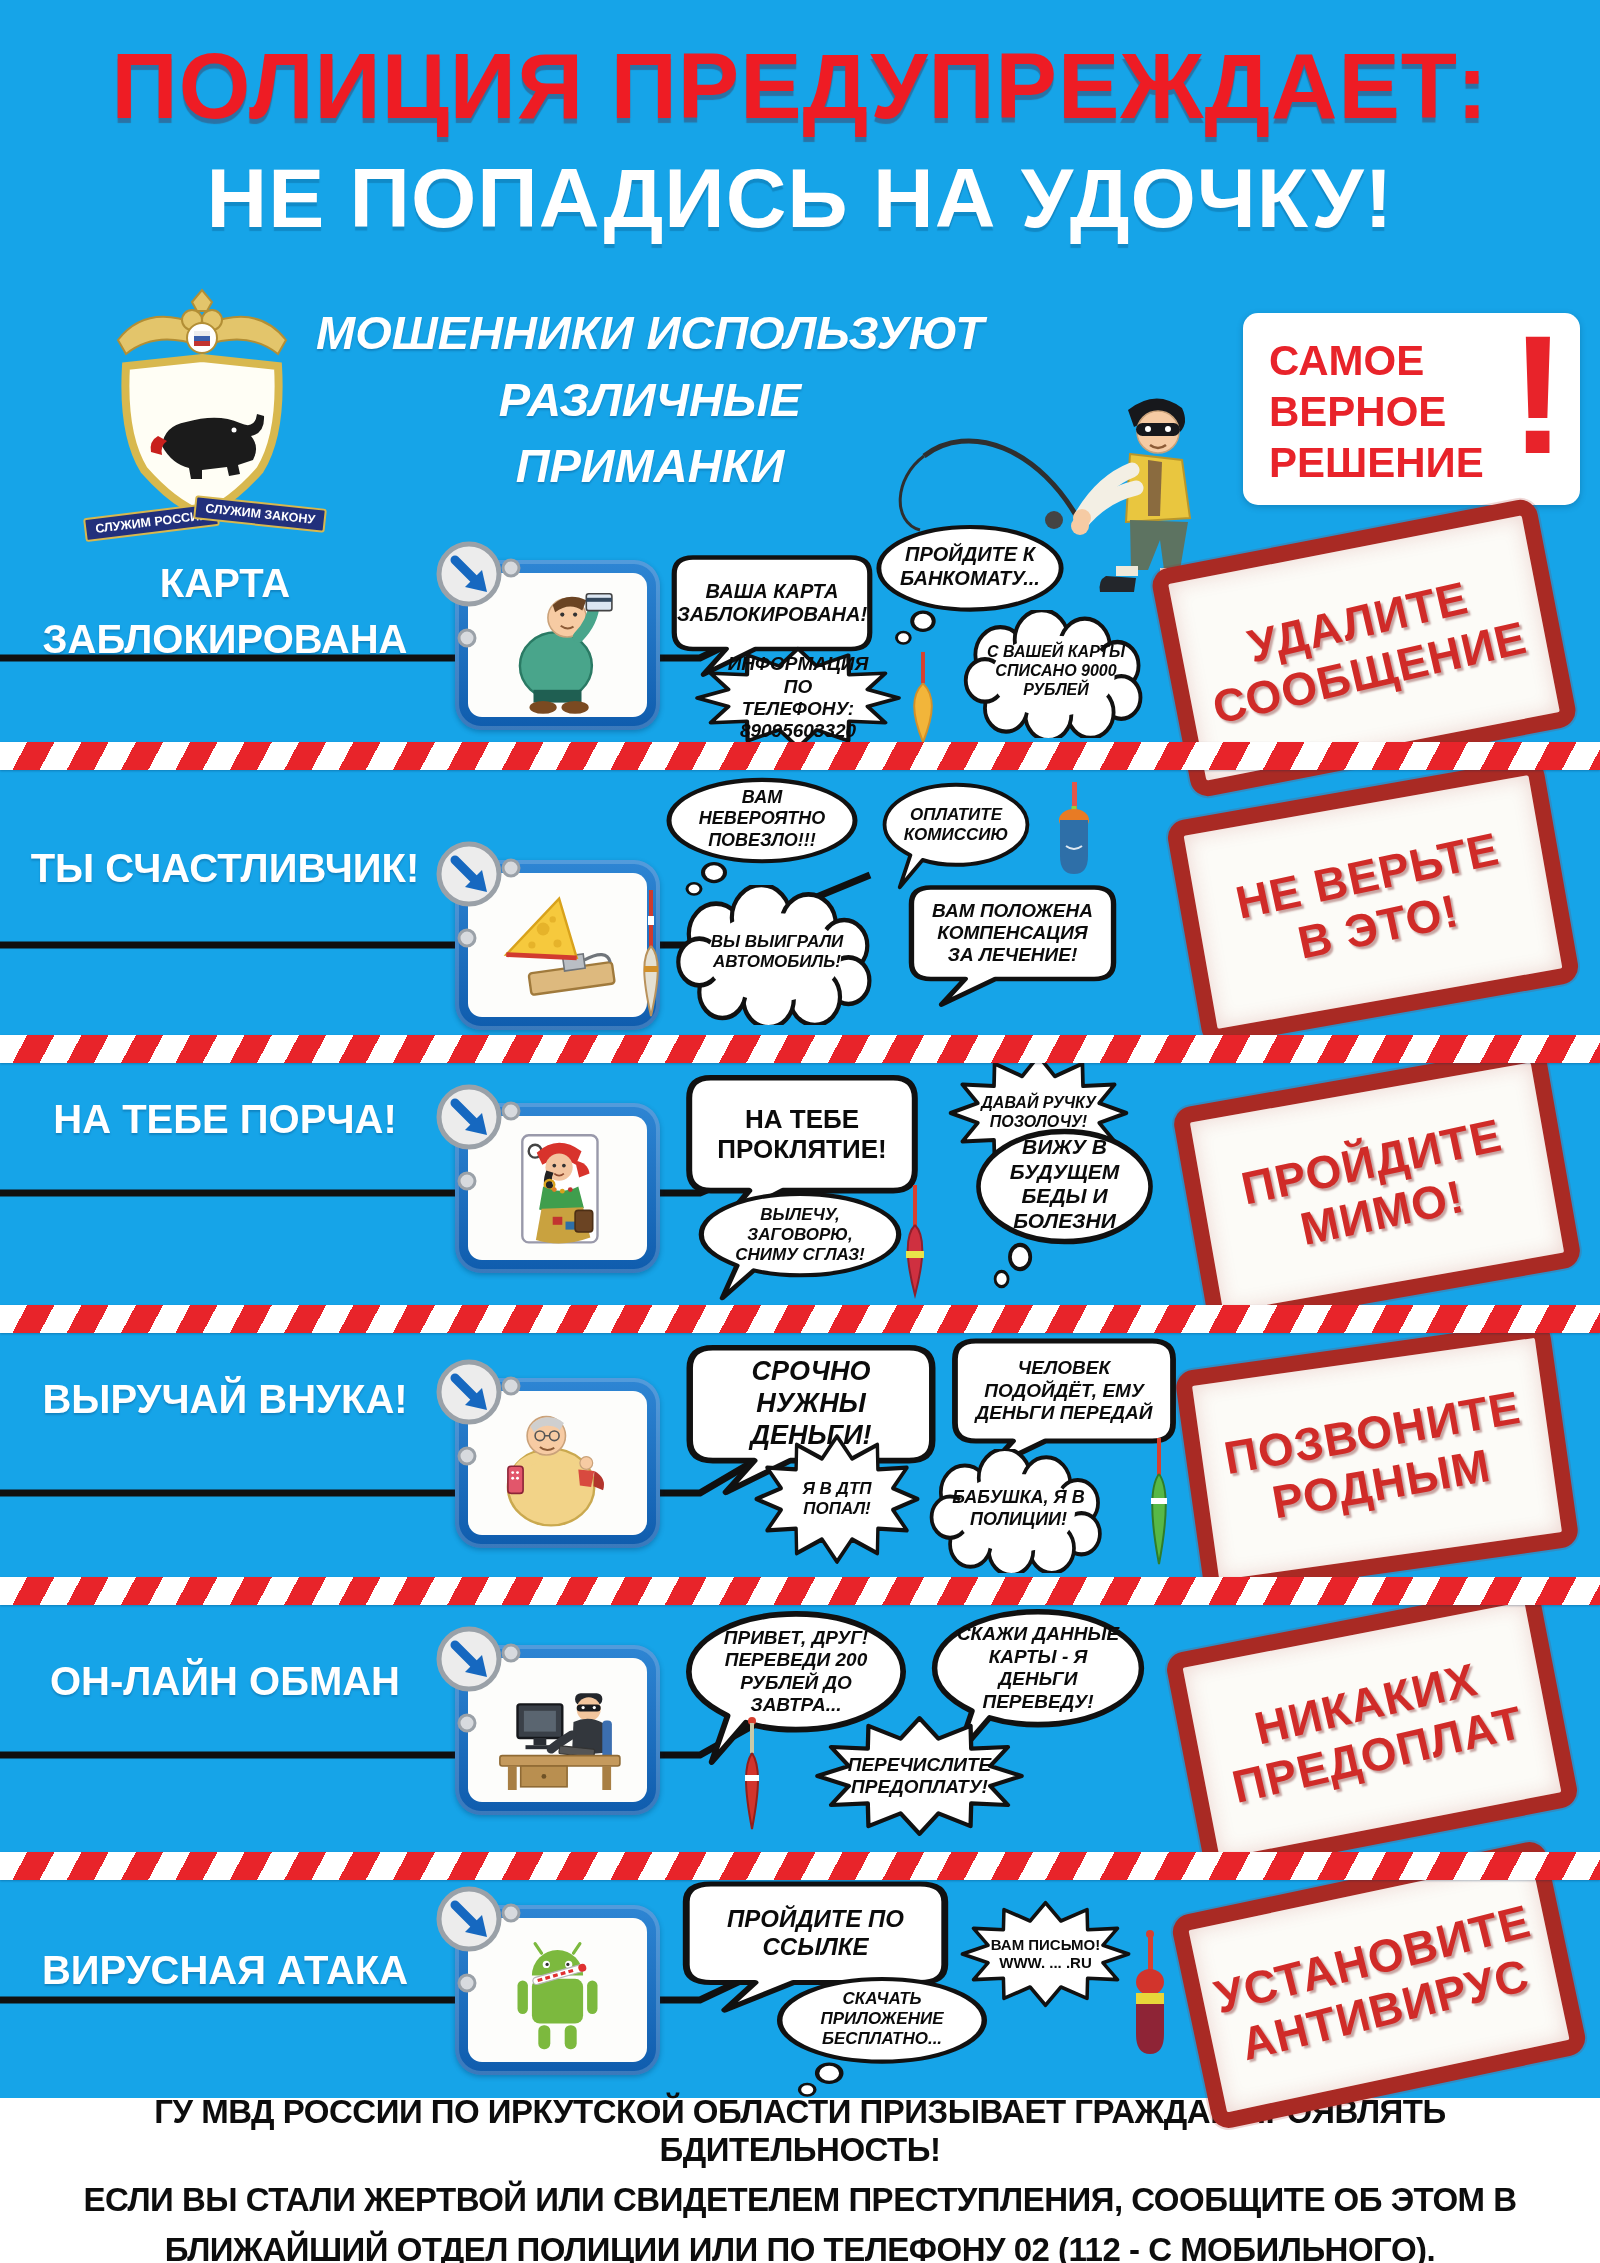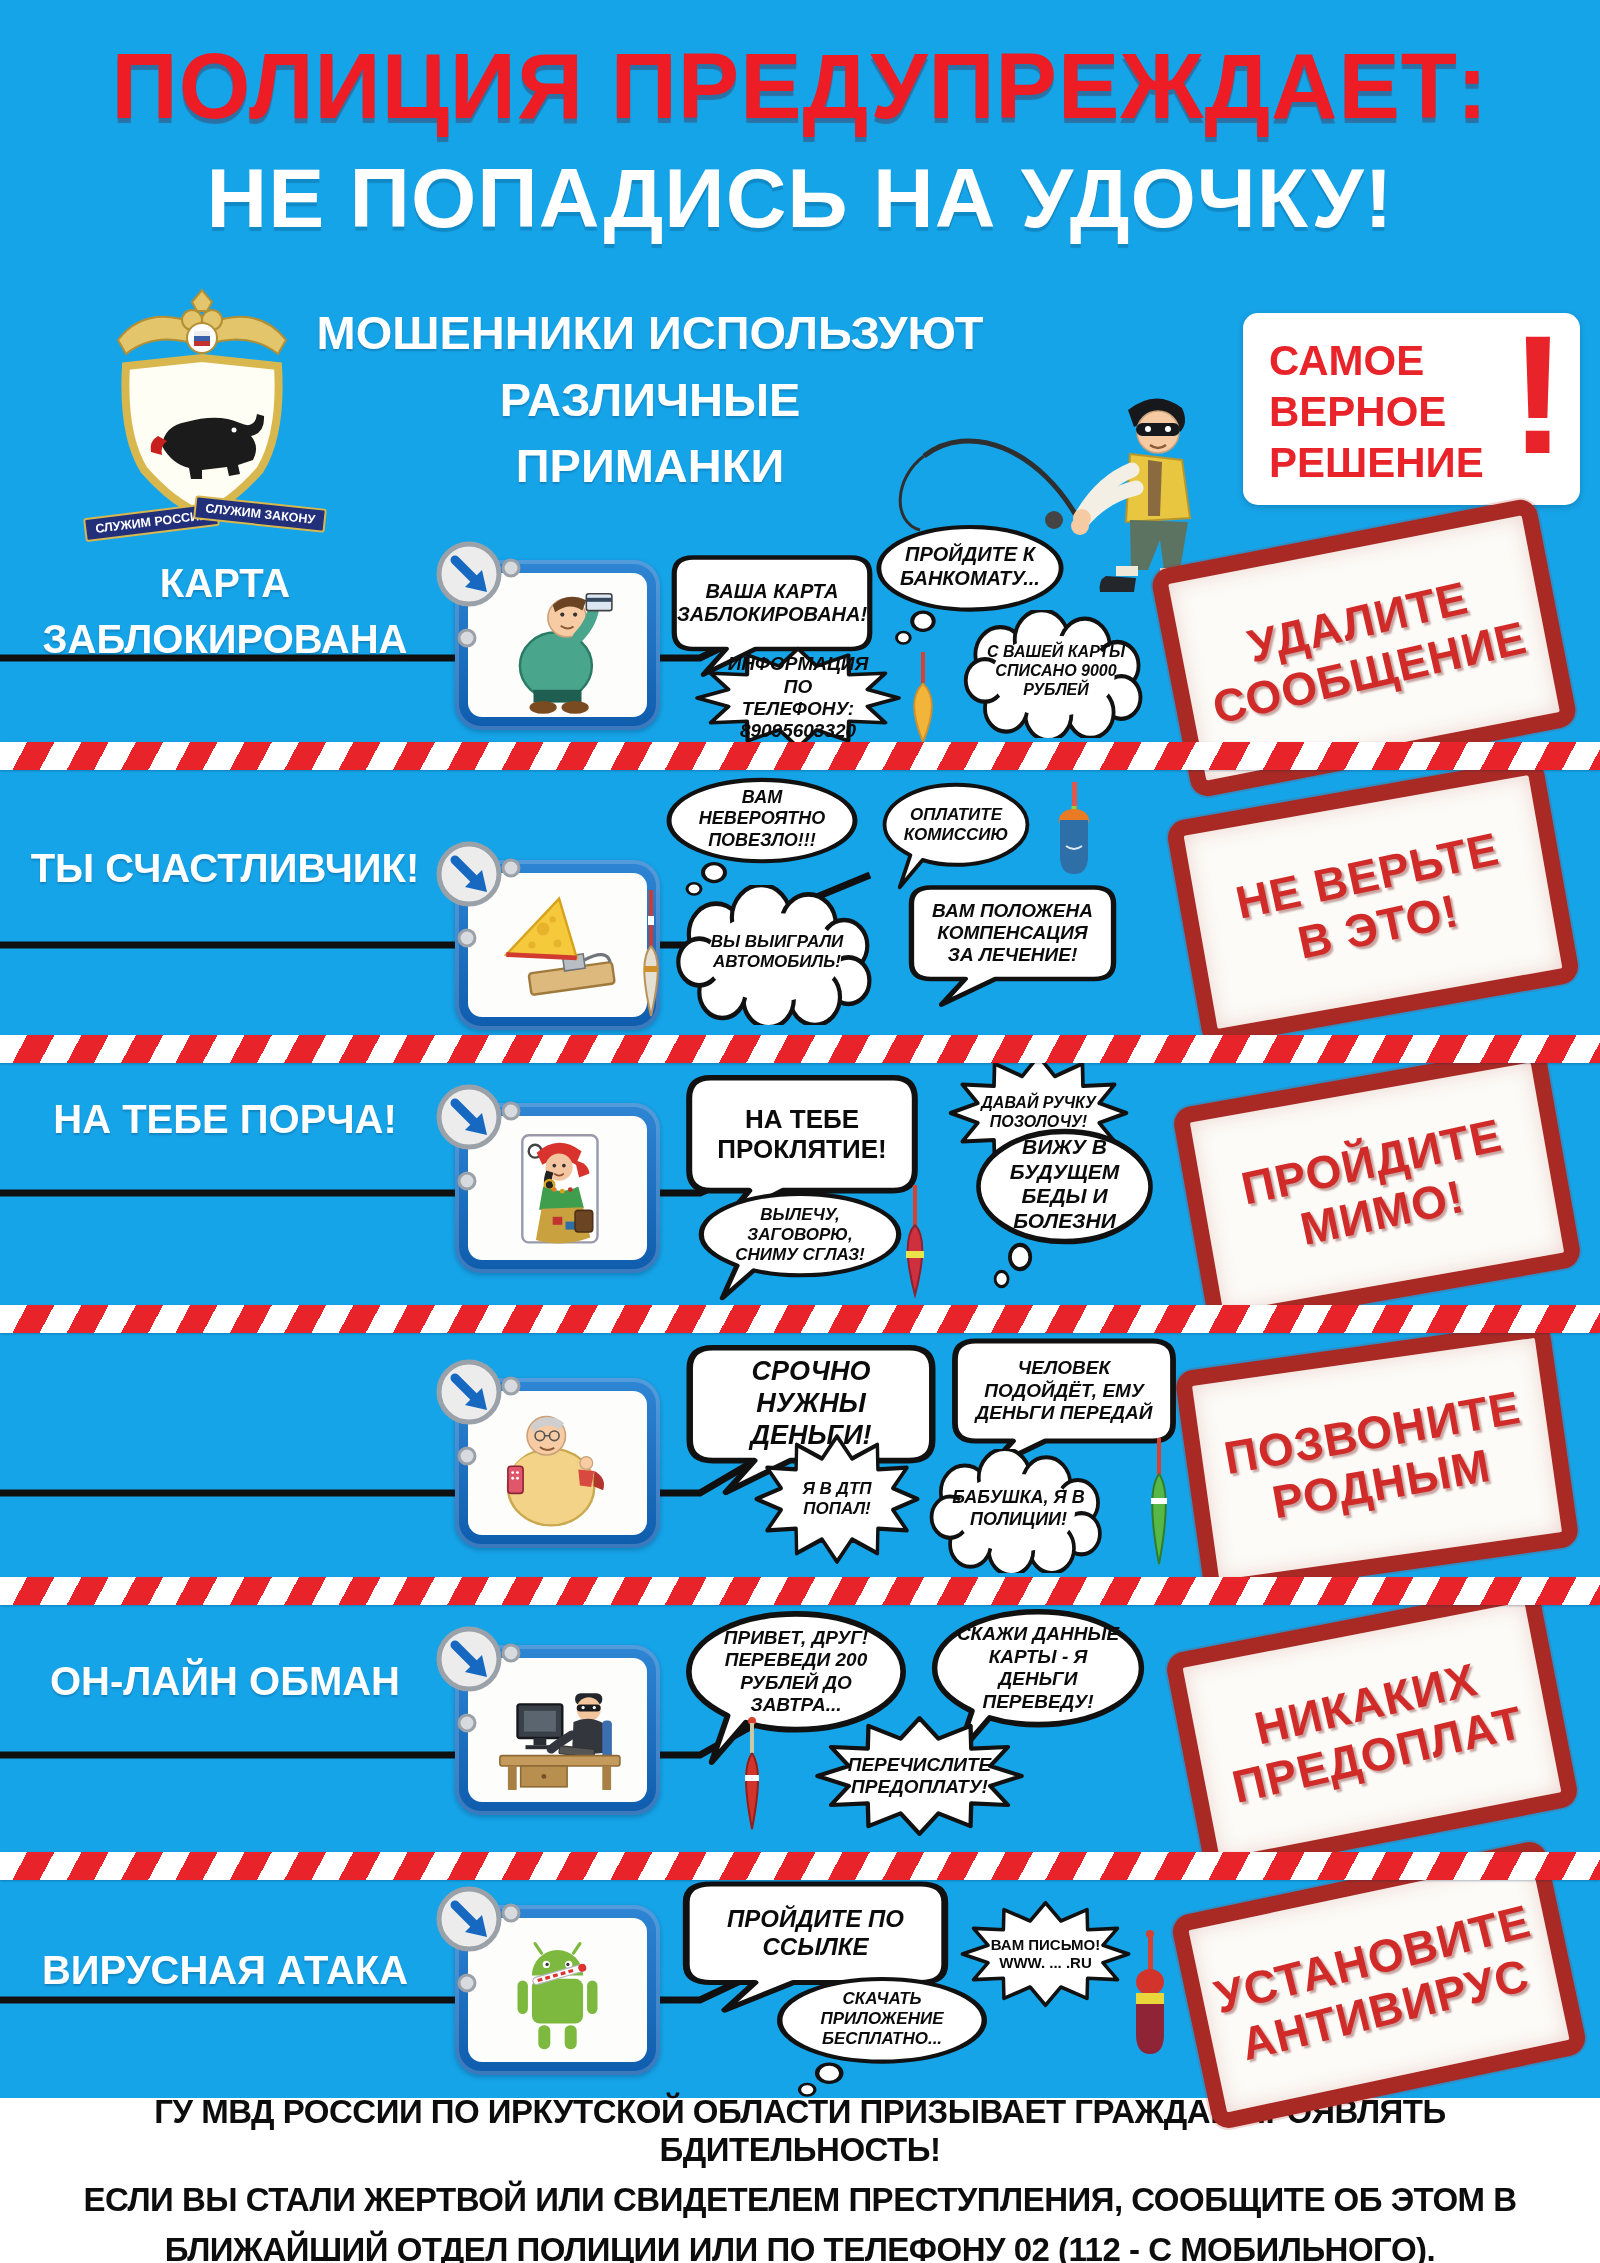--- a/index.html
+++ b/index.html
@@ -4,21 +4,21 @@
 <style>
   html,body{margin:0;padding:0;background:#9fb3bf;}
   .poster{position:relative;width:1600px;height:2263px;margin:0 auto;background:#16a4e8;
     overflow:hidden;font-family:"Liberation Sans",sans-serif;}
   
   .title1{position:absolute;top:34px;left:0;width:1600px;text-align:center;font-size:92px;
     font-weight:bold;color:#ee1c24;letter-spacing:1px;text-shadow:0 5px 1px rgba(90,0,10,.30);}
   .title2{position:absolute;top:150px;left:0;width:1600px;text-align:center;font-size:84px;
     font-weight:bold;color:#ffffff;letter-spacing:1px;text-shadow:0 4px 1px rgba(0,60,100,.25);}
   .subtitle{position:absolute;left:300px;top:300px;width:700px;text-align:center;color:#fff;
-    font-weight:bold;font-size:47px;line-height:1.42;text-shadow:0 2px 2px rgba(0,60,110,.3);}
+    font-weight:bold;font-size:47px;line-height:1.42;text-shadow:0 2px 2px rgba(0,60,110,.3);font-style:italic;}
   .emblem{position:absolute;left:88px;top:286px;width:228px;height:250px;}
   .emblem svg{position:absolute;left:0;top:0;}
   .ribbon{position:absolute;background:#22307c;color:#fff;font-size:12.5px;font-weight:bold;
     padding:3px 9px;border:2px solid #d8b84e;white-space:nowrap;border-radius:3px;}
   .ribbon-left{left:-4px;bottom:2px;transform:rotate(-7deg);}
   .ribbon-right{right:-10px;bottom:10px;transform:rotate(6deg);}
   .fisherman{position:absolute;left:830px;top:328px;width:400px;height:310px;}
   .solution{position:absolute;left:1243px;top:313px;width:337px;height:192px;background:#fff;
     border-radius:15px;box-shadow:0 2px 6px rgba(0,40,70,.25);}
   .sol-lines{position:absolute;left:26px;top:22px;font-size:42px;line-height:1.22;color:#e8232a;
@@ -380,20 +380,21 @@
       <div class="stamp-text">ПРОЙДИТЕ
 МИМО!</div>
     </div>
   </div>
   <div class="divider" style="top:1305px;"></div>
 
   <div class="row" style="top:1333px;height:244px;">
     <svg class="connector" width="1600" height="244" viewBox="0 0 1600 244">
       <polyline points="0,160 700,160 870,60" fill="none" stroke="#101010" stroke-width="7"></polyline>
       </svg>
+    <div class="row-label" style="top:38px;">ВЫРУЧАЙ ВНУКА!</div>
     <div class="card" style="top:45px;">
       <div class="card-face">
         <svg viewBox="0 0 180 180">
           <ellipse cx="82" cy="120" rx="54" ry="48" fill="#f2d388" stroke="#caa94f" stroke-width="3"></ellipse>
           <circle cx="76" cy="56" r="24" fill="#f7cba3" stroke="#caa27a" stroke-width="2"></circle>
           <path d="M56,44 a26,22 0 0 1 42,-4 l-5,9 a19,15 0 0 0 -32,3 z" fill="#cfcfcf"></path>
           <circle cx="68" cy="56" r="6" fill="none" stroke="#555" stroke-width="2"></circle>
             <circle cx="86" cy="56" r="6" fill="none" stroke="#555" stroke-width="2"></circle>
             <line x1="74" y1="56" x2="80" y2="56" stroke="#555" stroke-width="2"></line>
           <path d="M68,70 q8,7 18,1" stroke="#8c5b36" stroke-width="2.5" fill="none"></path>

